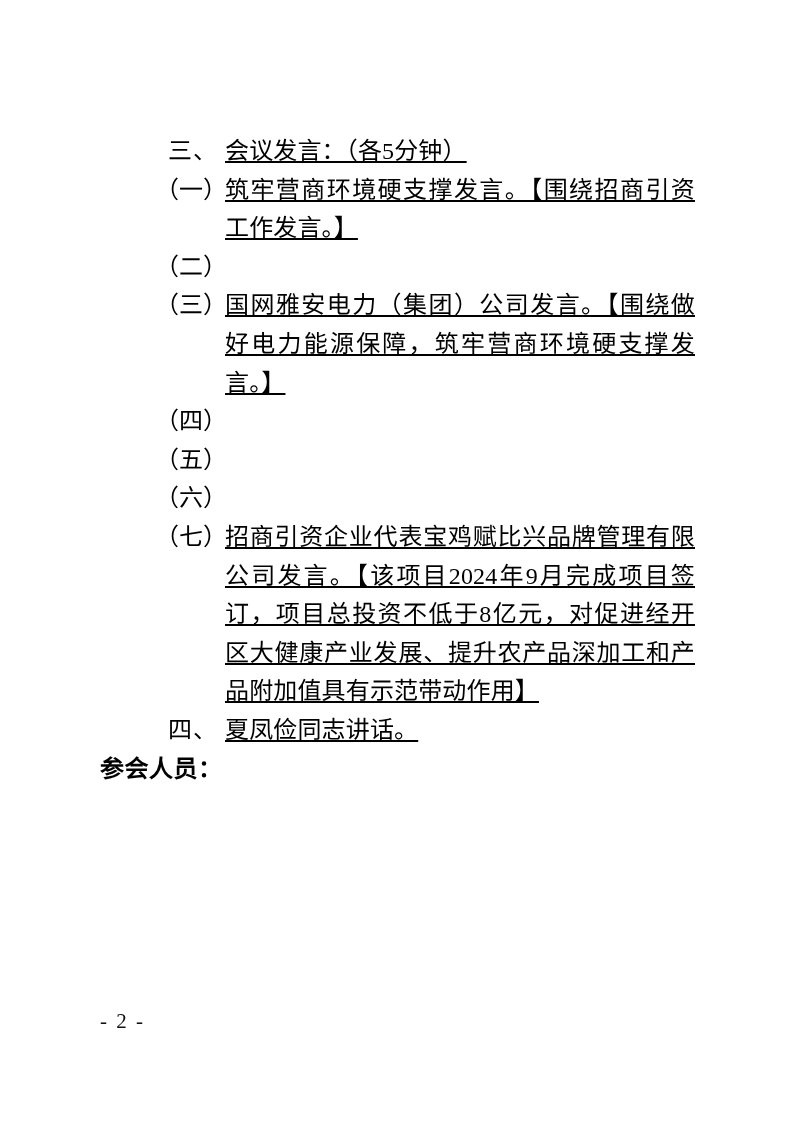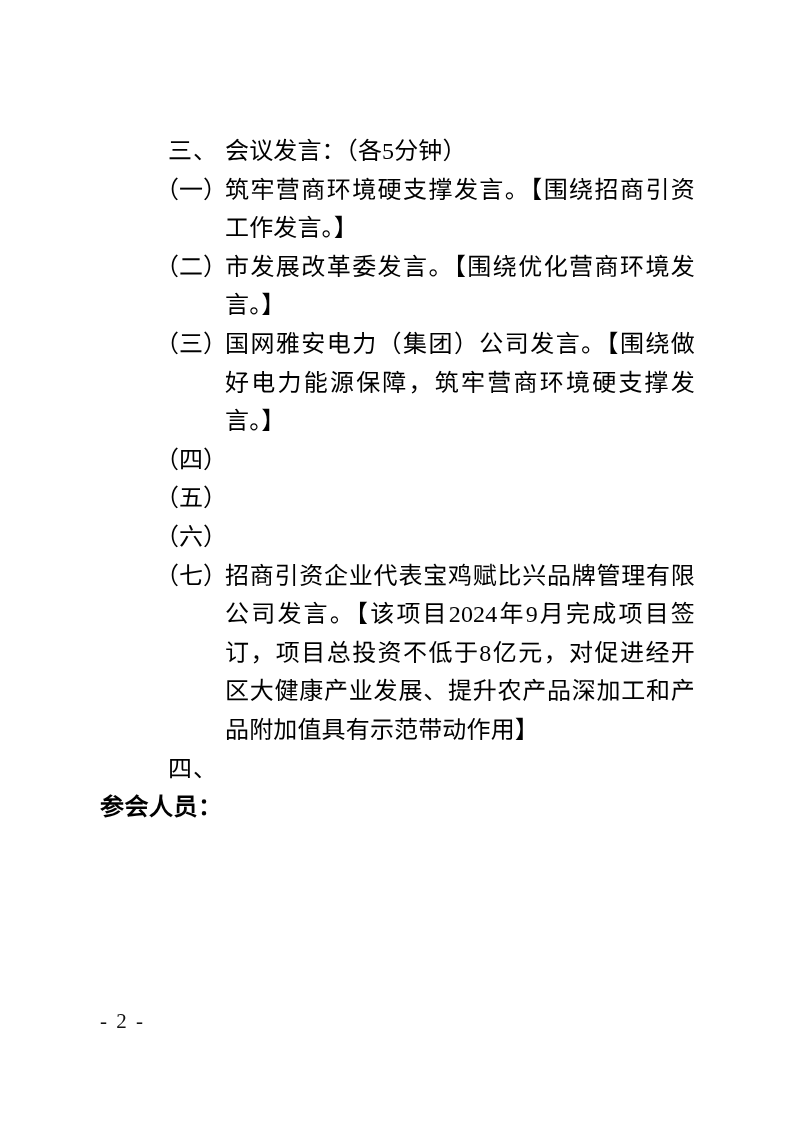--- a/index.html
+++ b/index.html
@@ -45,20 +45,21 @@
   }
   .clause-text {
     flex: 0 0 auto;
     width: 470px;
     font-size: 24px;
     line-height: 38.6px;
     text-align: justify;
     text-justify: inter-ideograph;
     word-break: break-all;
     letter-spacing: 0.15px;
+    text-decoration: underline;
   }
 
   
   .clause.level1 .clause-marker {
     margin-left: 68px;
     width: 57px;
     letter-spacing: 1px;
   }
   .clause.level1 .clause-text {
     width: 470px;
@@ -98,21 +99,20 @@
       <div class="clause-text">会议发言：（各5分钟）</div>
     </div>
 
     <div class="clause">
       <div class="clause-marker">（一）</div>
       <div class="clause-text">筑牢营商环境硬支撑发言。【围绕招商引资工作发言。】</div>
     </div>
 
     <div class="clause">
       <div class="clause-marker">（二）</div>
-      <div class="clause-text">市发展改革委发言。【围绕优化营商环境发言。】</div>
     </div>
 
     <div class="clause">
       <div class="clause-marker">（三）</div>
       <div class="clause-text">国网雅安电力（集团）公司发言。【围绕做好电力能源保障，筑牢营商环境硬支撑发言。】</div>
     </div>
 
     <div class="clause">
       <div class="clause-marker">（四）</div>
     </div>
@@ -125,20 +125,21 @@
       <div class="clause-marker">（六）</div>
     </div>
 
     <div class="clause">
       <div class="clause-marker">（七）</div>
       <div class="clause-text">招商引资企业代表宝鸡赋比兴品牌管理有限公司发言。【该项目2024年9月完成项目签订，项目总投资不低于8亿元，对促进经开区大健康产业发展、提升农产品深加工和产品附加值具有示范带动作用】</div>
     </div>
 
     <div class="clause level1">
       <div class="clause-marker">四、</div>
+      <div class="clause-text">夏凤俭同志讲话。</div>
     </div>
 
     <div class="section-label">参会人员：</div>
 
   </div>
 
   <div class="page-number">- 2 -</div>
 
 </div>
 

